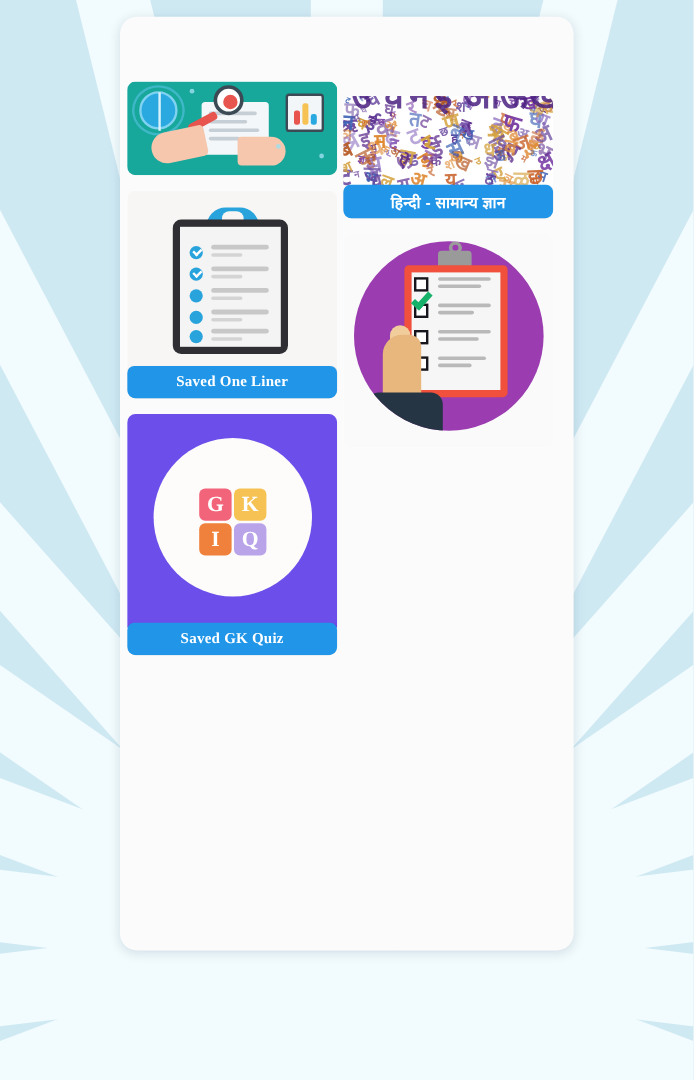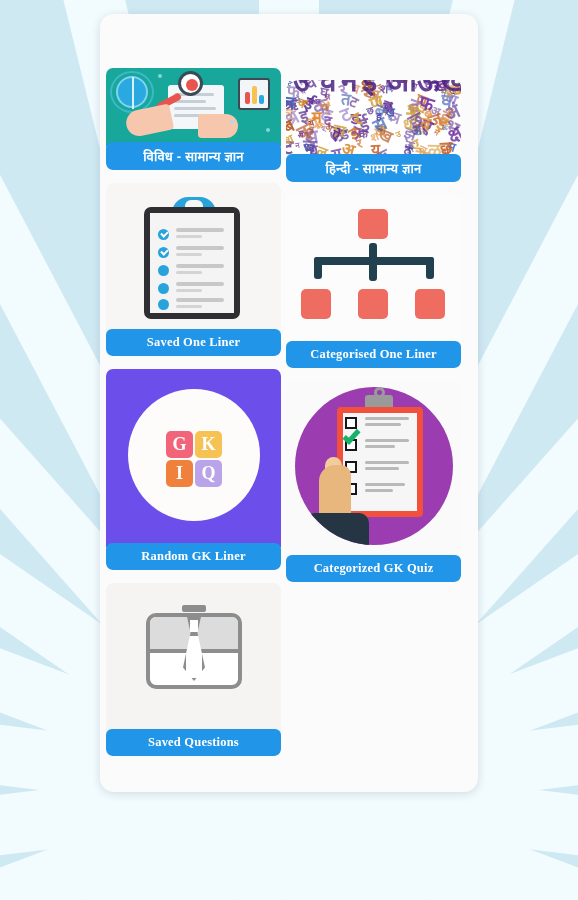--- a/index.html
+++ b/index.html
@@ -402,21 +402,20 @@
             <div class="hand-r"></div>
             <div class="tablet">
               <b style="left:5px;height:12px;background:#e8554e;"></b>
               <b style="left:12px;height:18px;background:#f5c253;"></b>
               <b style="left:19px;height:9px;background:#2aa9e0;"></b>
             </div>
             <div class="dot" style="left:52px;top:6px;"></div>
             <div class="dot" style="left:124px;top:52px;"></div>
             <div class="dot" style="left:160px;top:60px;"></div>
           </div>
-          <div class="card-label hindi">विविध - सामान्य ज्ञान</div>
         </div>
 
         <div class="card">
           <div class="card-art art-clip">
             <div class="clip-top"></div>
             <div class="board"></div>
             <div class="page"></div>
             <div class="ck mark" style="left:52px;top:46px;"></div>
             <div class="ln" style="left:70px;top:45px;width:48px;"></div>
             <div class="ln sm" style="left:70px;top:52px;width:26px;"></div>
@@ -437,34 +436,23 @@
         </div>
 
         <div class="card">
           <div class="card-art tall art-gkiq">
             <div class="circle"></div>
             <div class="tile" id="tile-g" style="left: 60px; top: 62px; background: rgb(242, 100, 122);">G</div>
             <div class="tile" id="tile-k" style="left: 89px; top: 62px; background: rgb(245, 194, 83);">K</div>
             <div class="tile" id="tile-i" style="left: 60px; top: 91px; background: rgb(240, 129, 60);">I</div>
             <div class="tile" id="tile-q" style="left: 89px; top: 91px; background: rgb(185, 164, 234);">Q</div>
           </div>
-          <div class="card-label">Random GK Liner</div>
+          <div class="card-label">Saved GK Quiz</div>
         </div>
 
-        <div class="card">
-          <div class="card-art art-brief">
-            <div class="handle"></div>
-            <div class="case">
-                <div class="case-top"></div>
-              </div>
-            <div class="tie"></div>
-            <div class="tie-body"></div>
-          </div>
-          <div class="card-label">Saved Questions</div>
-        </div>
 
       </div>
 
       <div class="col" id="col-right">
 
         <div class="card">
           <div class="card-art short art-hindi" id="hindi-art">
               <span style="left: 92.4558px; top: 2.7761px; font-size: 10.2px; color: rgb(201, 99, 44); opacity: 0.78; transform: rotate(-25.3deg);">र</span>
               <span style="left: 97.3803px; top: 25.2226px; font-size: 10.7px; color: rgb(107, 75, 160); opacity: 0.85; transform: rotate(-25.4deg);">औ</span>
               <span style="left: 36.4334px; top: 45.0693px; font-size: 9.1px; color: rgb(138, 107, 191); opacity: 0.77; transform: rotate(-19.4deg);">र</span>
@@ -619,33 +607,20 @@
               <span style="left: 31.4261px; top: -14px; font-size: 30px; color: rgb(75, 34, 128); opacity: 0.85;">च</span>
               <span style="left: 55.0932px; top: -14px; font-size: 30px; color: rgb(75, 34, 128); opacity: 0.85;">न</span>
               <span style="left: 76.3818px; top: -14px; font-size: 30px; color: rgb(75, 34, 128); opacity: 0.85;">ई</span>
               <span style="left: 100.131px; top: -14px; font-size: 30px; color: rgb(75, 34, 128); opacity: 0.85;">आ</span>
               <span style="left: 130.885px; top: -14px; font-size: 30px; color: rgb(75, 34, 128); opacity: 0.85;">ऊ</span>
               <span style="left: 155.112px; top: -14px; font-size: 30px; color: rgb(75, 34, 128); opacity: 0.85;">ख</span>
             </div>
           <div class="card-label hindi">हिन्दी - सामान्य ज्ञान</div>
         </div>
 
-        <div class="card">
-          <div class="card-art art-org">
-            <div class="box" style="left:72px;top:14px;"></div>
-            <div class="bar" style="left:83px;top:48px;width:8px;height:38px;"></div>
-            <div class="bar" style="left:28px;top:62px;width:120px;height:8px;"></div>
-            <div class="bar" style="left:28px;top:62px;width:8px;height:22px;"></div>
-            <div class="bar" style="left:140px;top:62px;width:8px;height:22px;"></div>
-            <div class="box" style="left:15px;top:94px;"></div>
-            <div class="box" style="left:72px;top:94px;"></div>
-            <div class="box" style="left:129px;top:94px;"></div>
-          </div>
-          <div class="card-label">Categorised One Liner</div>
-        </div>
 
         <div class="card">
           <div class="card-art tall art-cat">
             <div class="pcircle">
               <div class="cb-ring"></div>
               <div class="cb-clip"></div>
               <div class="cb-frame">
                   <div class="cb-page"></div>
                 </div>
               <div class="chk" style="left:50px;top:30px;"></div>
@@ -659,20 +634,19 @@
               <div class="ln2" style="left:70px;top:58px;width:30px;"></div>
               <div class="ln2" style="left:70px;top:74px;width:44px;"></div>
               <div class="ln2" style="left:70px;top:80px;width:34px;"></div>
               <div class="ln2" style="left:70px;top:96px;width:40px;"></div>
               <div class="ln2" style="left:70px;top:102px;width:28px;"></div>
               <div class="thumb"></div>
               <div class="hand"></div>
               <div class="sleeve"></div>
             </div>
           </div>
-          <div class="card-label">Categorized GK Quiz</div>
         </div>
 
       </div>
 
     </div>
   </div>
 </div>
 
 </body></html>

